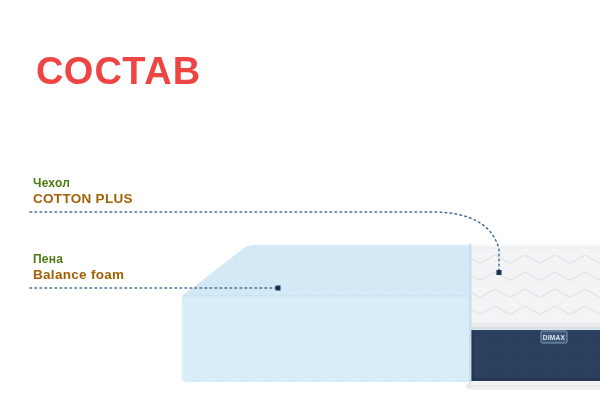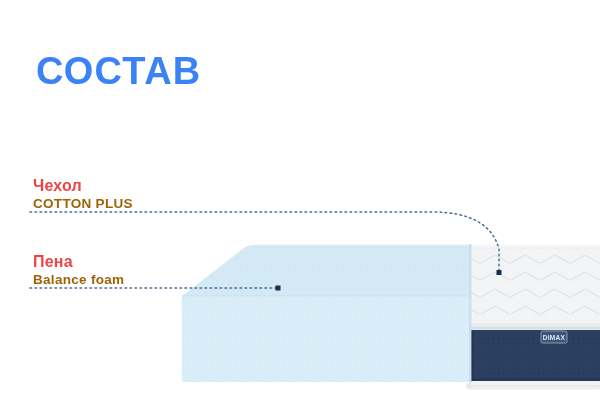--- a/index.html
+++ b/index.html
@@ -17,35 +17,35 @@
   }
 
   
   #page-title {
     position: absolute;
     left: 36px;
     top: 52px;
     font-size: 38px;
     font-weight: bold;
     letter-spacing: 1.2px;
-    color: #3b82f6;
+    color: #ef4444;
     line-height: 1;
     white-space: nowrap;
   }
 
   
   .callout {
     position: absolute;
     white-space: nowrap;
     line-height: 1.25;
   }
   .callout-ru {
-    font-size: 16px;
+    font-size: 12px;
     font-weight: bold;
-    color: #ef4444;
+    color: #4d7c0f;
     letter-spacing: 0.2px;
   }
   .callout-en {
     font-size: 13.5px;
     font-weight: bold;
     color: #a16207;
     letter-spacing: 0.3px;
   }
   #callout-cover  { left: 33px; top: 176px; }
   #callout-foam   { left: 33px; top: 252px; }

